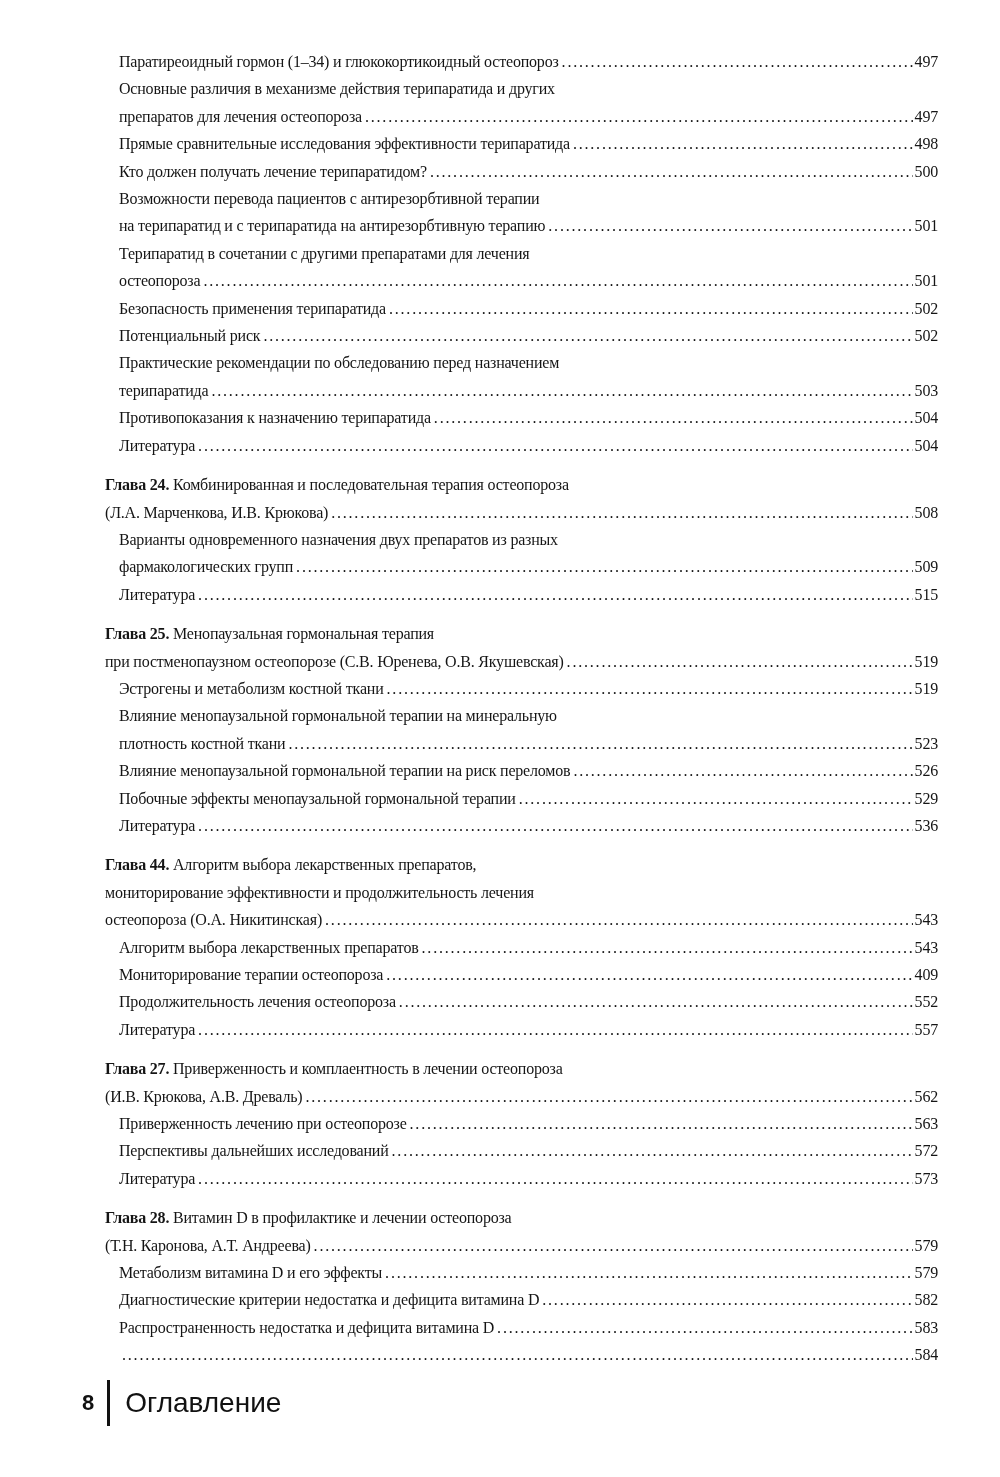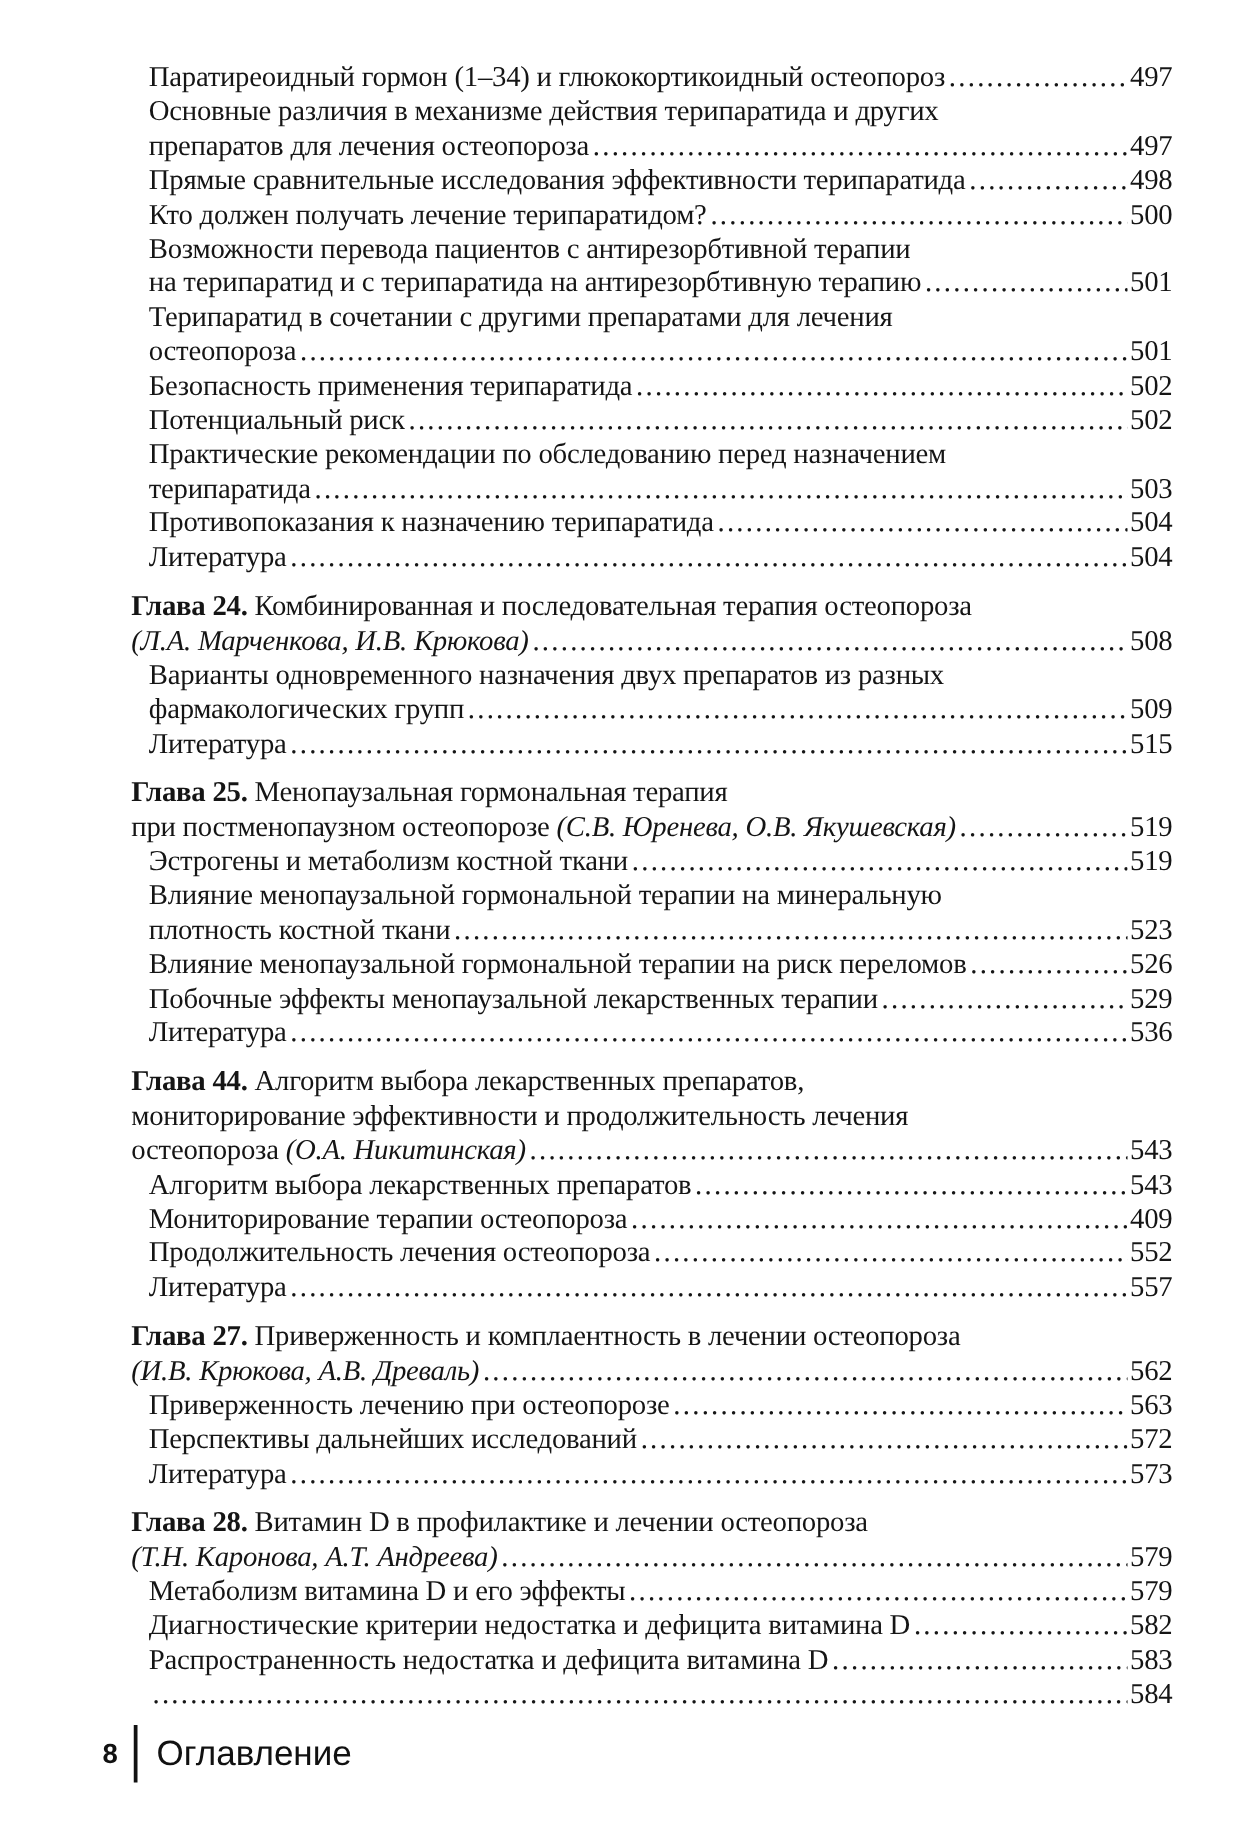--- a/index.html
+++ b/index.html
@@ -16,32 +16,32 @@
   .page {
     position: absolute;
     inset: 0;
     background: #ffffff;
   }
   .toc {
     position: absolute;
     left: 105px;
     top: 48px;
     width: 833px;
-    font-size: 23px;
+    font-size: 16px;
     line-height: 27.4px;
     letter-spacing: -0.2px;
   }
   .entry { margin: 0; }
   .entry.chapter { margin-top: 12px; }
   .entry.sub { padding-left: 14px; }
   .line { white-space: nowrap; }
   .line.last { display: flex; align-items: baseline; }
   .linetext { flex: 0 0 auto; white-space: nowrap; }
   .seg.bold { font-weight: bold; }
-  .seg.italic { font-style: italic; }
+  .seg.italic { }
   .leader {
     flex: 1 1 auto;
     overflow: hidden;
     white-space: nowrap;
     min-width: 8px;
     margin: 0 2px 0 3px;
   }
   .leader::after {
     content: "..........................................................................................................................................................................";
     letter-spacing: 1.8px;
@@ -194,21 +194,21 @@
       </div>
       <div class="entry sub">
         <div class="line last">
           <span class="linetext"><span class="seg">Влияние менопаузальной гормональной терапии на риск переломов</span></span>
           <span class="leader"></span>
           <span class="pagenum">526</span>
         </div>
       </div>
       <div class="entry sub">
         <div class="line last">
-          <span class="linetext"><span class="seg">Побочные эффекты менопаузальной лекарственных терапии</span></span>
+          <span class="linetext"><span class="seg">Побочные эффекты менопаузальной гормональной терапии</span></span>
           <span class="leader"></span>
           <span class="pagenum">529</span>
         </div>
       </div>
       <div class="entry sub">
         <div class="line last">
           <span class="linetext"><span class="seg">Литература</span></span>
           <span class="leader"></span>
           <span class="pagenum">536</span>
         </div>

